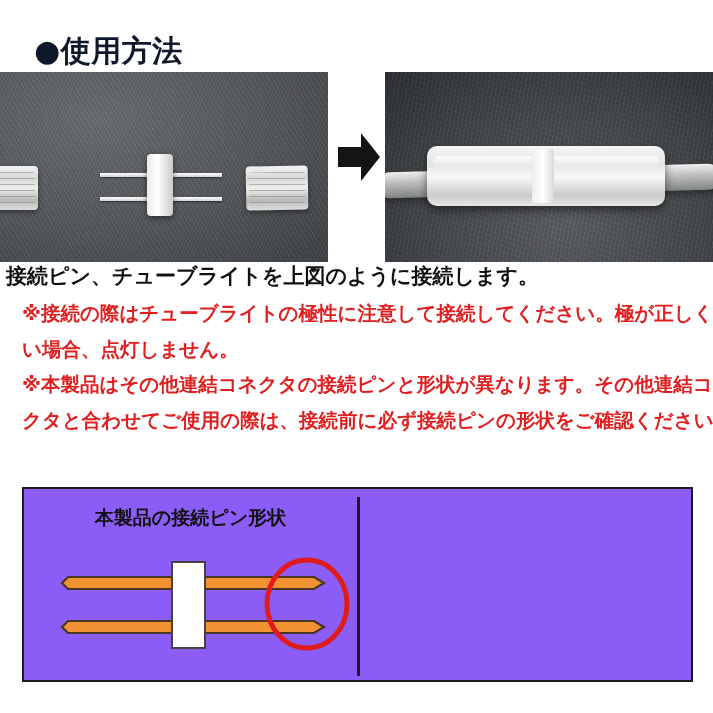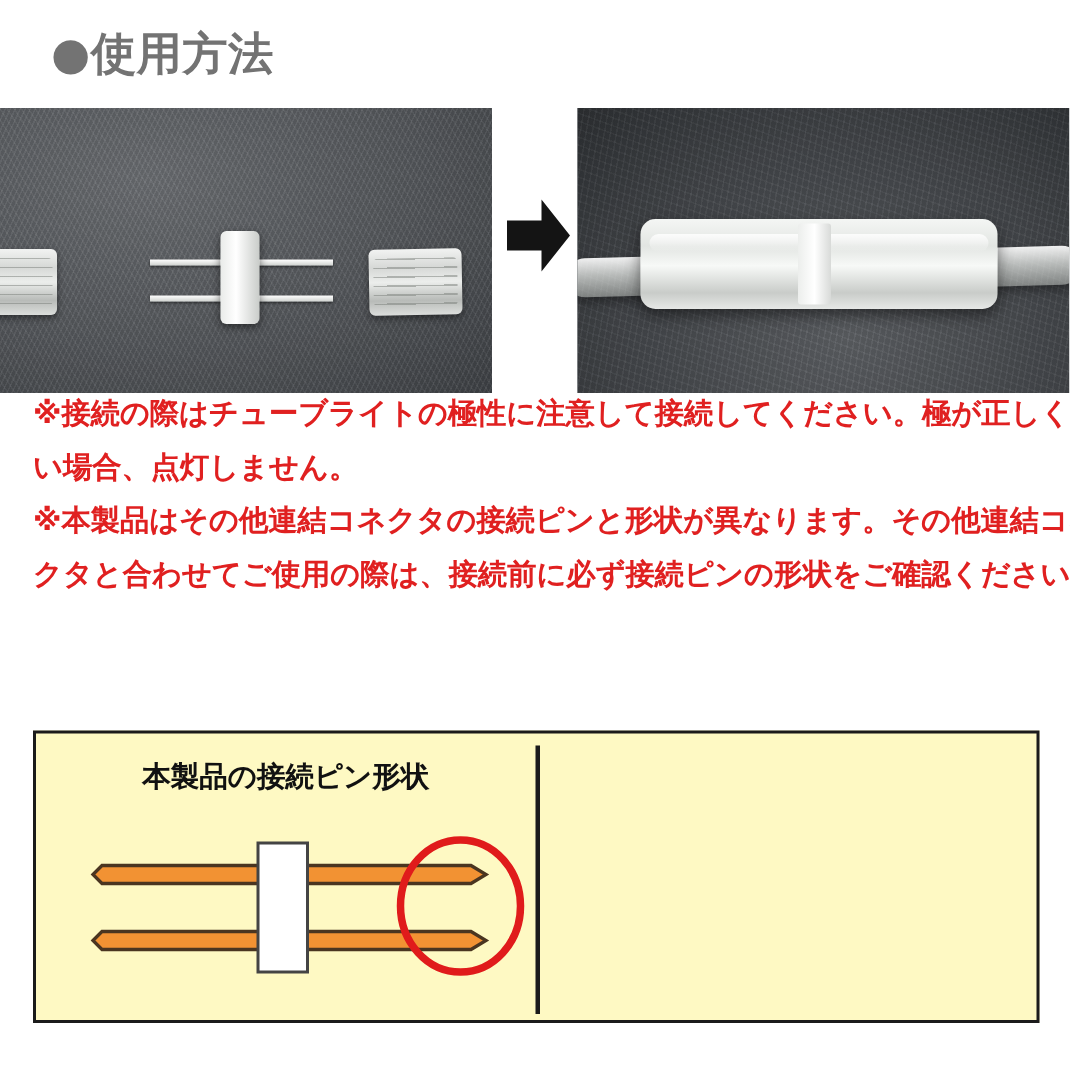--- a/index.html
+++ b/index.html
@@ -16,24 +16,24 @@
     width: 713px;
     height: 713px;
     background: #ffffff;
     overflow: hidden;
   }
 
   
   .heading {
     position: absolute;
     left: 34px;
-    top: 22px;
+    top: 36px;
     font-size: 30px;
     font-weight: bold;
-    color: #737373;
+    color: #0f172a;
     letter-spacing: 0.5px;
     white-space: nowrap;
     line-height: 1;
   }
 
   
   .photo {
     position: absolute;
     top: 72px;
     height: 190px;
@@ -163,21 +163,21 @@
   }
 
   
   .compare-table {
     position: absolute;
     left: 22px;
     top: 487px;
     width: 671px;
     height: 195px;
     border: 2px solid #1b1b1b;
-    background: #fef9c3;
+    background: #8b5cf6;
     box-sizing: border-box;
   }
   .table-divider {
     position: absolute;
     left: 333px;
     top: 8px;
     width: 3px;
     height: 179px;
     background: #1b1b1b;
   }
@@ -239,20 +239,21 @@
   <div class="photo photo-right">
     <div class="leather"></div>
     <div class="tube-run"></div>
     <div class="sleeve">
       <div class="sheen"></div>
       <div class="band"></div>
     </div>
   </div>
 
   <div class="text-block">
+    <div class="line line-main">接続ピン、チューブライトを上図のように接続します。</div>
     <div class="line line-note">※接続の際はチューブライトの極性に注意して接続してください。極が正しくな</div>
     <div class="line line-note indent">い場合、点灯しません。</div>
     <div class="line line-note">※本製品はその他連結コネクタの接続ピンと形状が異なります。その他連結コネ</div>
     <div class="line line-note indent">クタと合わせてご使用の際は、接続前に必ず接続ピンの形状をご確認ください。</div>
   </div>
 
   <div class="compare-table">
     <div class="table-divider"></div>
 
     <div class="cell left">

